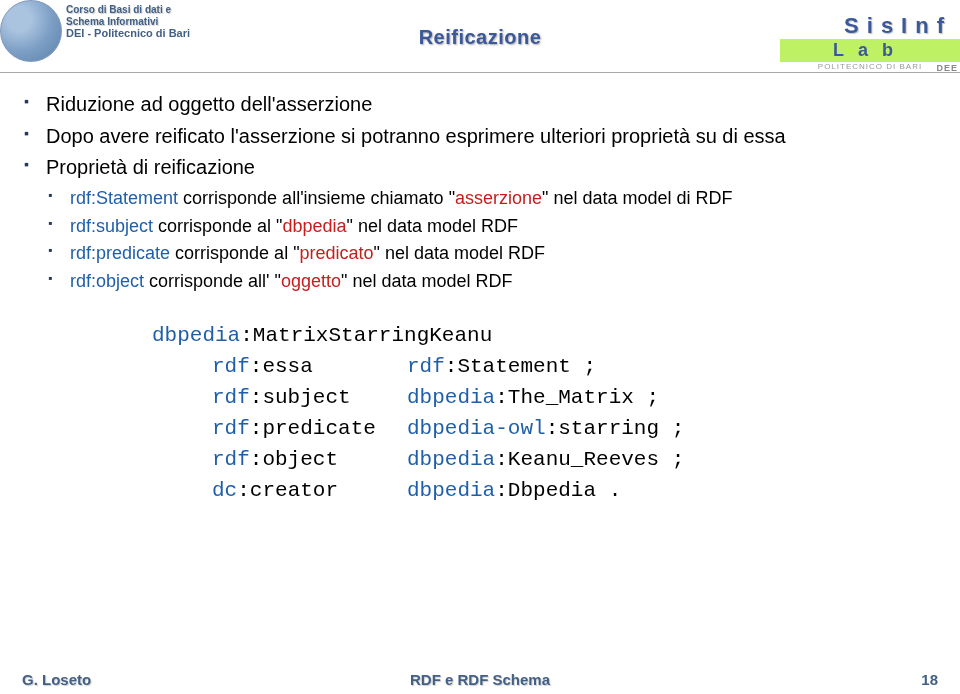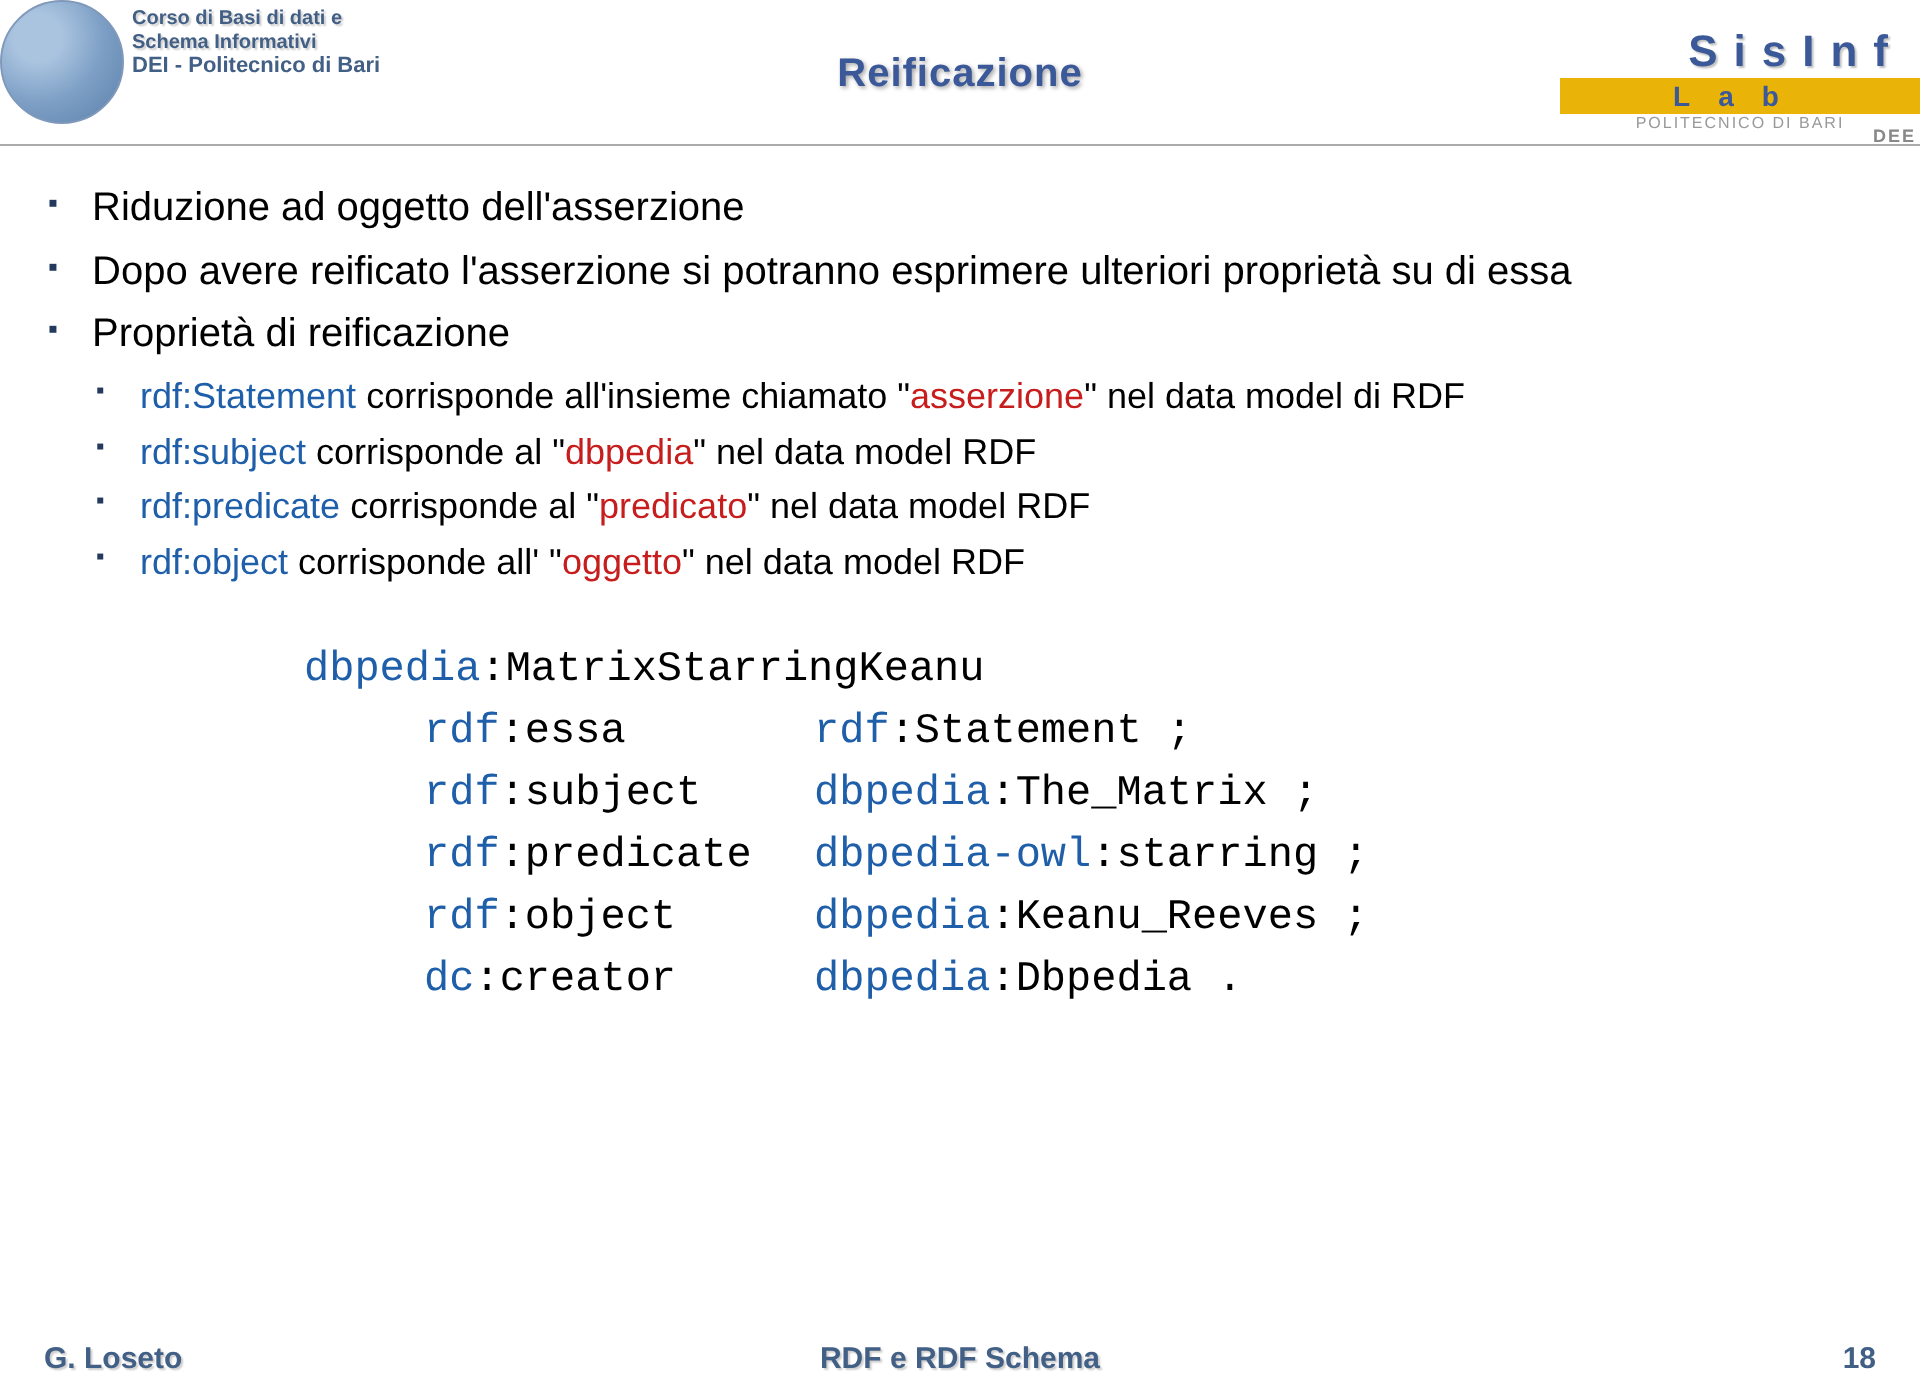--- a/index.html
+++ b/index.html
@@ -60,24 +60,24 @@
   .lab-top {
     color: #3b5998;
     font-weight: bold;
     font-size: 22px;
     letter-spacing: 8px;
     text-align: right;
     padding-right: 8px;
     text-shadow: 1px 1px 1px rgba(0,0,0,0.25);
   }
   .lab-mid {
-    background: #eab308;
+    background: #bef264;
     color: #3b5998;
     font-weight: bold;
-    font-size: 14px;
+    font-size: 18px;
     letter-spacing: 14px;
     text-align: center;
     padding: 1px 0;
   }
   .lab-bot {
     color: #999;
     font-size: 8px;
     text-align: center;
     letter-spacing: 1px;
   }

